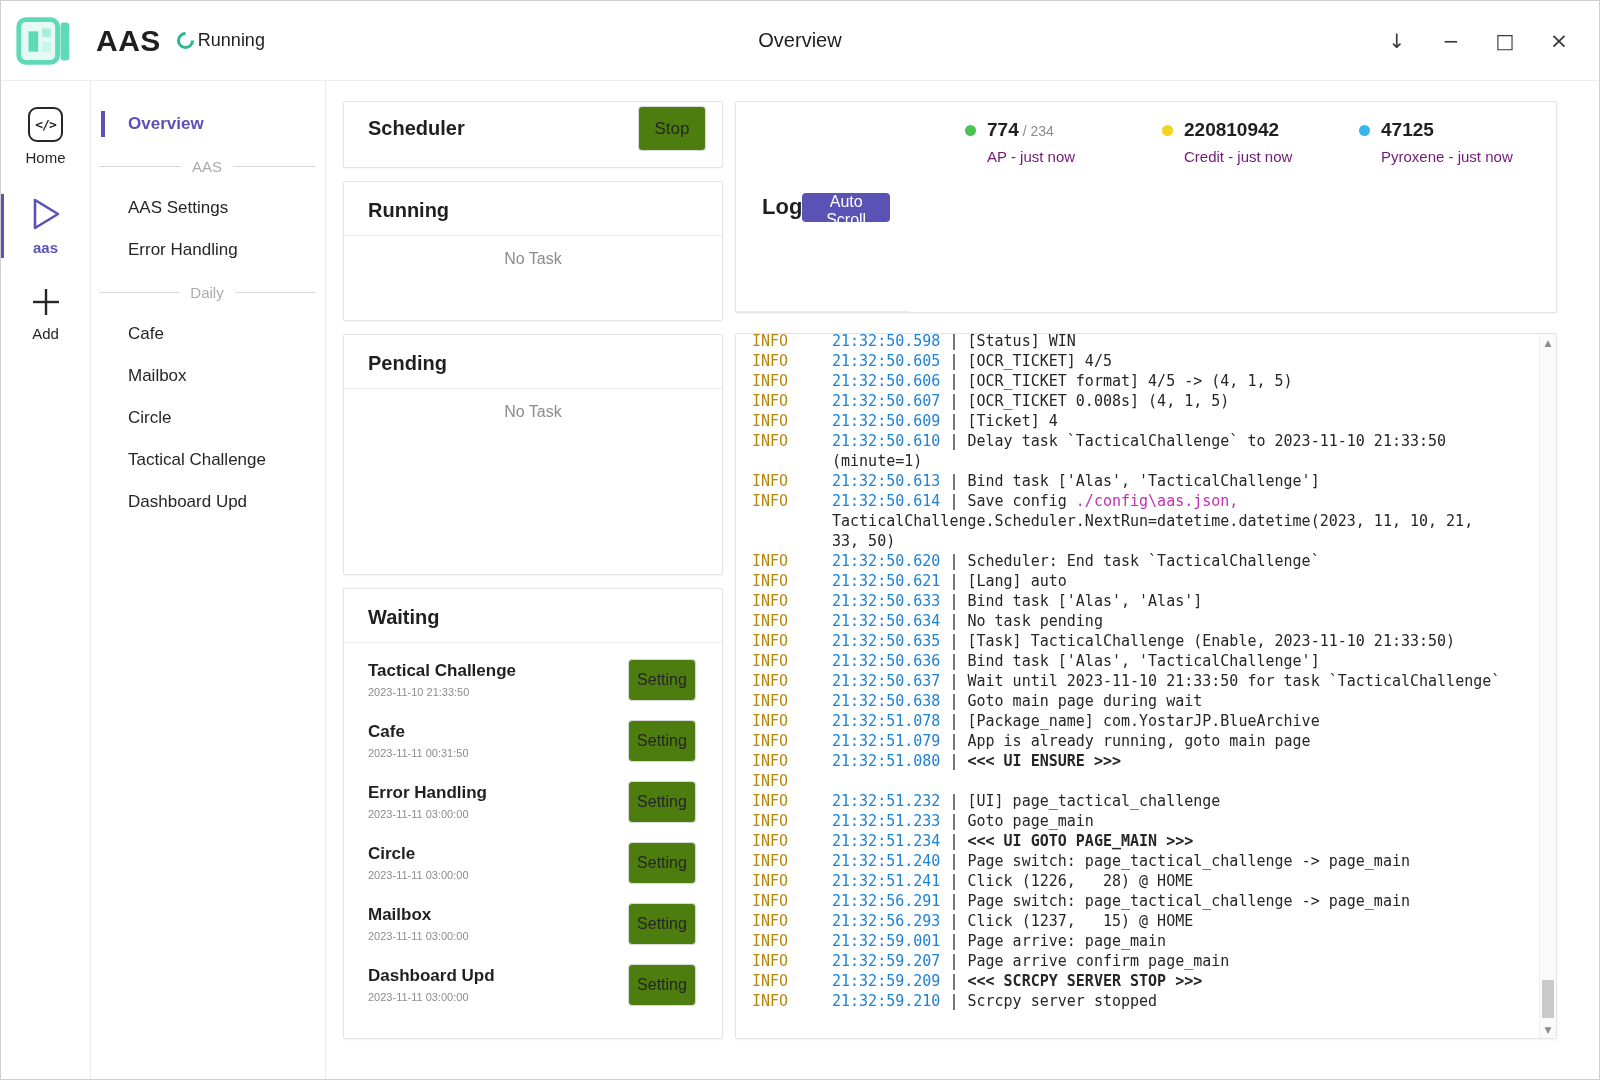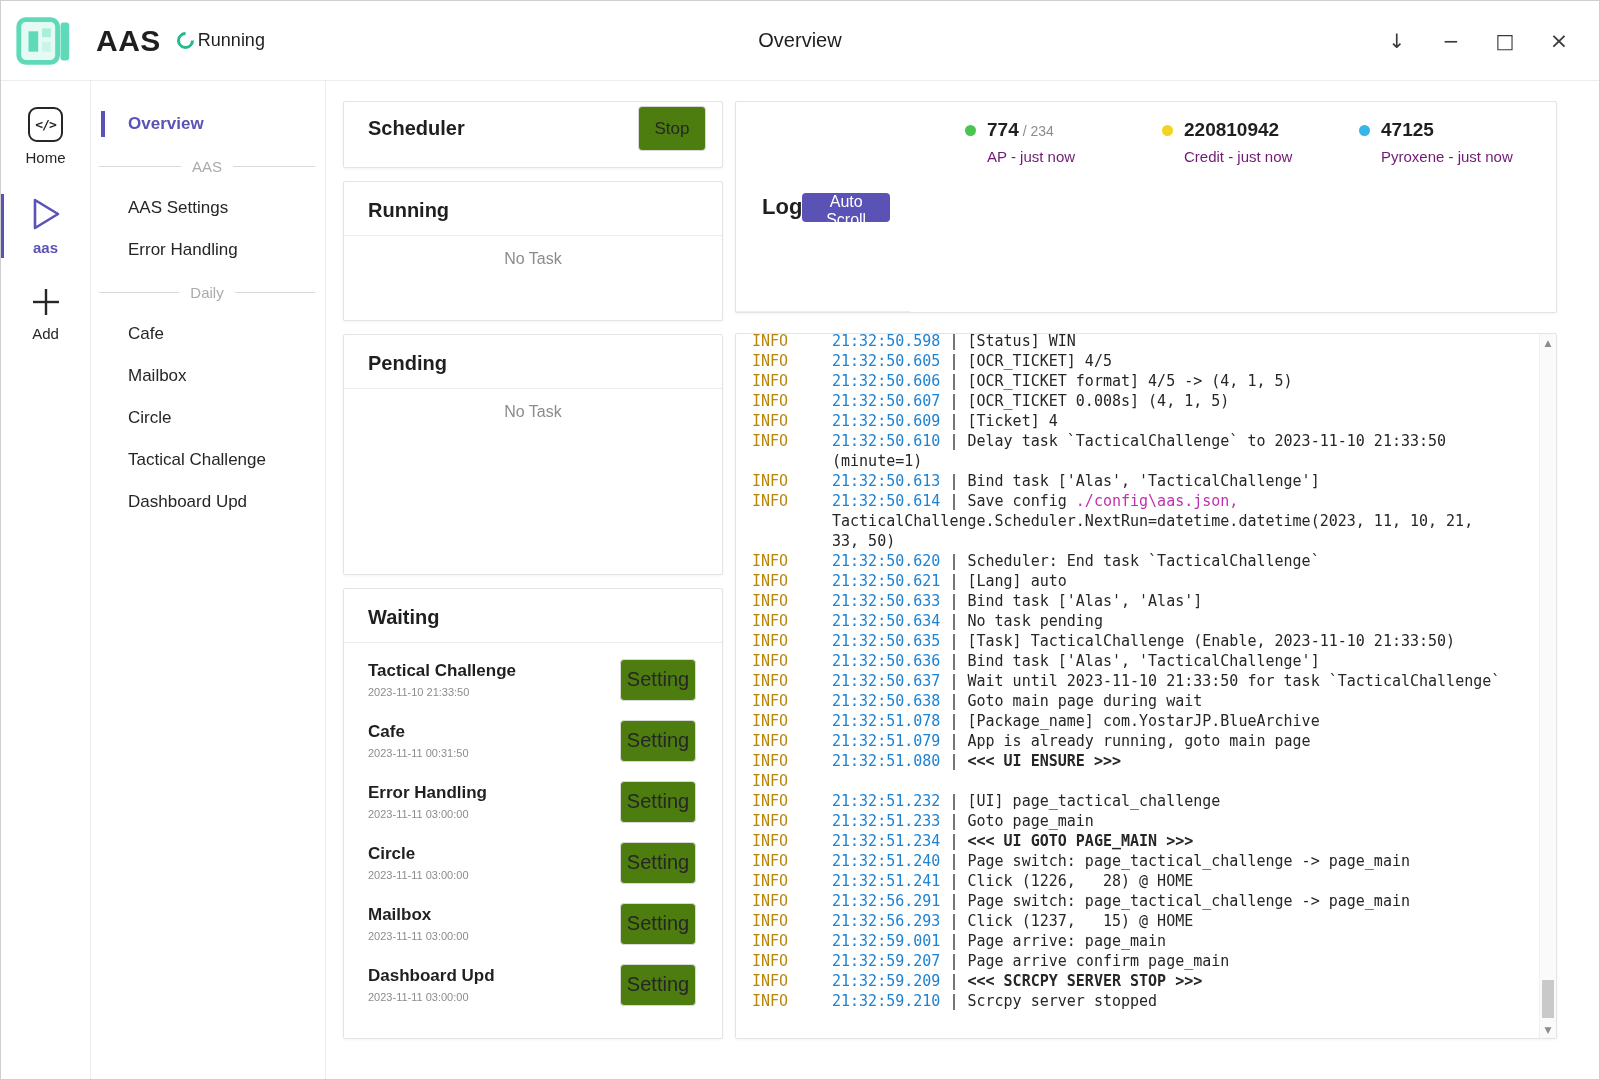--- a/index.html
+++ b/index.html
@@ -59,21 +59,21 @@
   .card-header{padding:17px 24px 13px;border-bottom:1px solid #ededed;display:flex;align-items:center;justify-content:space-between;}
   .running-card{flex:0 0 140px;}
   .pending-card{flex:0 0 241px;}
   .empty-text{text-align:center;color:#8c8c8c;font-size:16px;padding-top:14px;}
 
   .waiting-card{flex:1;overflow:hidden;display:flex;flex-direction:column;}
   .task-list{padding-top:6px;}
   .task-row{display:flex;align-items:center;justify-content:space-between;padding:0 26px 0 24px;height:61px;}
   .task-name{font-size:17px;font-weight:bold;color:#1f1f1f;}
   .task-time{font-size:11px;color:#8c8c8c;margin-top:5px;}
-  .setting-btn{width:76px;height:42px;font-size:20px;flex:none;}
+  .setting-btn{width:68px;height:42px;font-size:16px;flex:none;}
 
   
   .log-head-card{flex:0 0 212px;display:flex;flex-direction:row;gap:28px;}
   .log-header{padding:13px 20px 12px 26px;border-bottom:1px solid #ededed;display:flex;align-items:center;justify-content:space-between;}
   .log-title{font-size:22px;font-weight:bold;}
   .autoscroll-btn{height:29px;padding:0 22px;background:var(--accent);color:#fff;border:none;border-radius:4px;font-size:16px;cursor:pointer;font-family:inherit;}
   .stats{display:flex;padding:17px 0 0 27px;}
   .stat{width:197px;}
   .stat-top{display:flex;align-items:baseline;}
   .dot{width:11px;height:11px;border-radius:50%;flex:none;align-self:center;margin-right:11px;}

